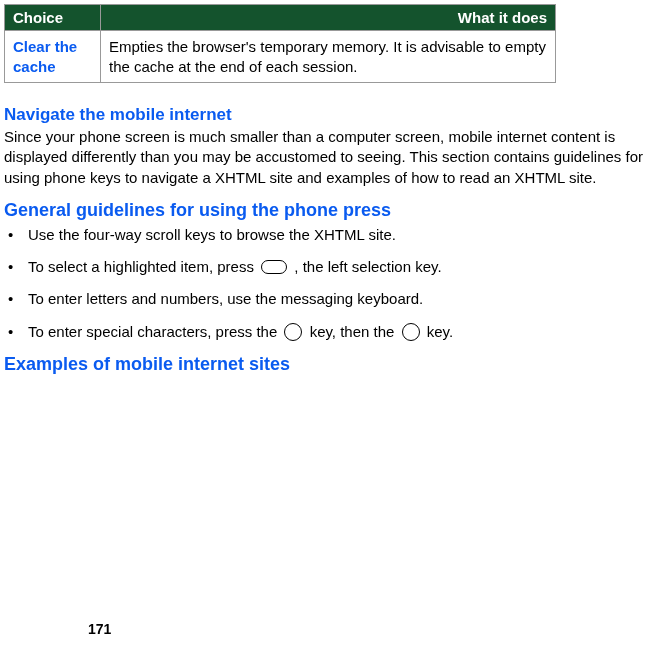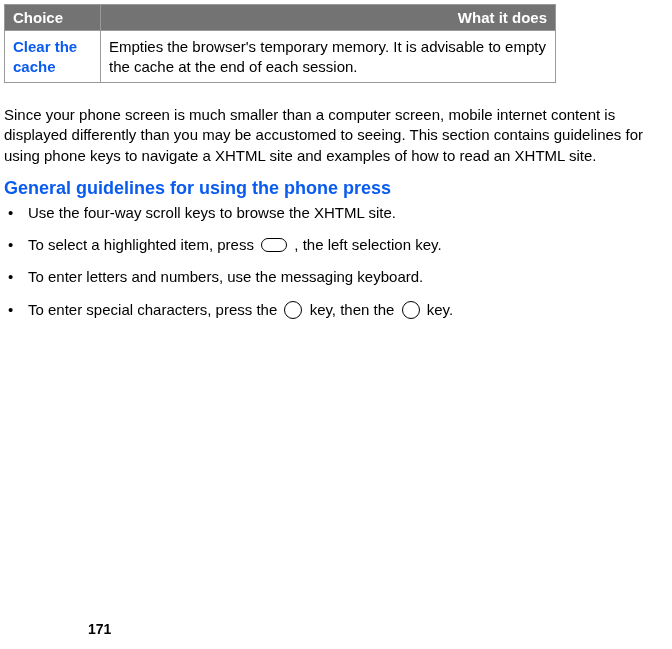--- a/index.html
+++ b/index.html
@@ -18,21 +18,21 @@
     }
     .content {
       padding: 4px 4px 0 4px;
     }
     table {
       border-collapse: collapse;
       width: 552px;
       margin-bottom: 22px;
     }
     th {
-      background-color: #737373;
+      background-color: #14532d;
       color: #fff;
       font-weight: bold;
       text-align: left;
       padding: 4px 8px;
       border: 1px solid #999;
       font-size: 15px;
     }
     th.col1 {
       width: 96px;
     }
@@ -140,20 +140,21 @@
       </tr>
     </thead>
     <tbody>
       <tr>
         <td class="choice-cell">Clear the cache</td>
         <td>Empties the browser's temporary memory. It is advisable to empty the cache at the end of each session.</td>
       </tr>
     </tbody>
   </table>
 
+  <div class="section-heading">Navigate the mobile internet</div>
   <p class="body-text">Since your phone screen is much smaller than a computer screen, mobile internet content is displayed differently than you may be accustomed to seeing. This section contains guidelines for using phone keys to navigate a XHTML site and examples of how to read an XHTML site.</p>
 
   <div class="section-heading-lg">General guidelines for using the phone press</div>
   <ul>
     <li>
       <span class="bullet">•</span>
       <span class="li-text">Use the four-way scroll keys to browse the XHTML site.</span>
     </li>
     <li>
       <span class="bullet">•</span>
@@ -172,17 +173,18 @@
       <span class="li-text">
         <span>To enter special characters, press the </span>
         <span class="round-key"></span>
         <span> key, then the </span>
         <span class="round-key"></span>
         <span> key.</span>
       </span>
     </li>
   </ul>
 
+  <div class="section-heading-lg" style="margin-top:2px">Examples of mobile internet sites</div>
 </div>
 
 <div class="footer">
   <span class="page-num">171</span>
 </div>
 
 </body></html>

